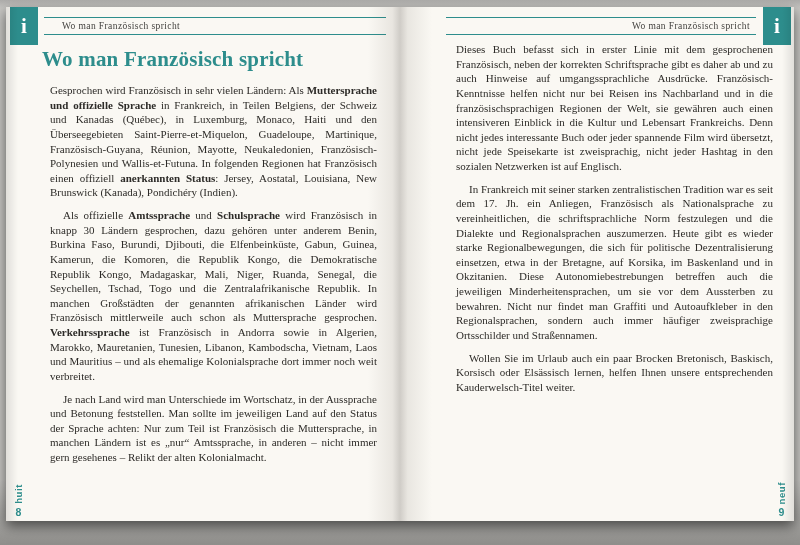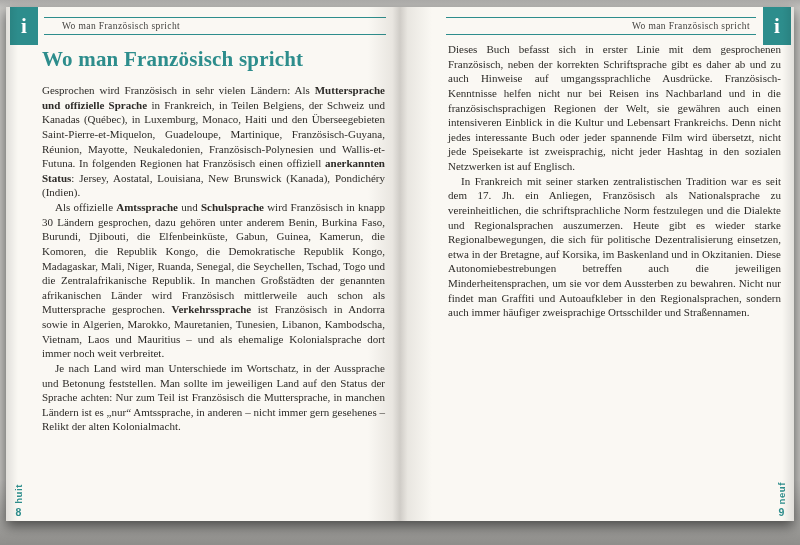--- a/index.html
+++ b/index.html
@@ -61,21 +61,21 @@
   .page-title {
     font-family:"Liberation Serif", serif;
     color:#2d8d8c; font-size:21px; font-weight:bold;
     margin:0 0 11px 0; letter-spacing:0.2px;
   }
 
   .body-text {
     font-size:11px; line-height:1.33; color:#2d2b28;
     text-align:justify; hyphens:auto; -webkit-hyphens:auto;
   }
-  .body-text p { margin:0; }
+  .body-text p { margin:8px; }
   .body-text p.indent { text-indent:13px; }
   .body-text b { font-weight:bold; }
 
   
   .footer {
     position:absolute; bottom:3px;
     display:flex; flex-direction:column; align-items:center; gap:2px;
     color:#2d8d8c; font-family:"Liberation Sans", sans-serif;
   }
   .page-left  .footer { left:7px; }
@@ -113,20 +113,21 @@
 
     <div class="page page-right">
       <div class="info-box">i</div>
       <div class="header-band">
         <span>Wo man Französisch spricht</span>
       </div>
       <div class="content">
         <div class="body-text">
             <p><span>Dieses Buch befasst sich in erster Linie mit dem gesprochenen Französisch, neben der korrekten Schriftsprache gibt es daher ab und zu auch Hinweise auf umgangssprachliche Ausdrücke. Französisch-Kenntnisse helfen nicht nur bei Reisen ins Nachbarland und in die französischsprachigen Regionen der Welt, sie gewähren auch einen intensiveren Einblick in die Kultur und Lebensart Frankreichs. Denn nicht jedes interessante Buch oder jeder spannende Film wird übersetzt, nicht jede Speisekarte ist zweisprachig, nicht jeder Hashtag in den sozialen Netzwerken ist auf Englisch.</span></p>
             <p class="indent"><span>In Frankreich mit seiner starken zentralistischen Tradition war es seit dem 17. Jh. ein Anliegen, Französisch als Nationalsprache zu vereinheitlichen, die schriftsprachliche Norm festzulegen und die Dialekte und Regionalsprachen auszumerzen. Heute gibt es wieder starke Regionalbewegungen, die sich für politische Dezentralisierung einsetzen, etwa in der Bretagne, auf Korsika, im Baskenland und in Okzitanien. Diese Autonomiebestrebungen betreffen auch die jeweiligen Minderheitensprachen, um sie vor dem Aussterben zu bewahren. Nicht nur findet man Graffiti und Autoaufkleber in den Regionalsprachen, sondern auch immer häufiger zweisprachige Ortsschilder und Straßennamen.</span></p>
+            <p class="indent"><span>Wollen Sie im Urlaub auch ein paar Brocken Bretonisch, Baskisch, Korsisch oder Elsässisch lernen, helfen Ihnen unsere entsprechenden Kauderwelsch-Titel weiter.</span></p>
           </div>
       </div>
       <div class="footer">
         <span class="footer-word">neuf</span>
         <span class="footer-number">9</span>
       </div>
     </div>
 
     <div class="gutter-shadow"></div>
   </div>

